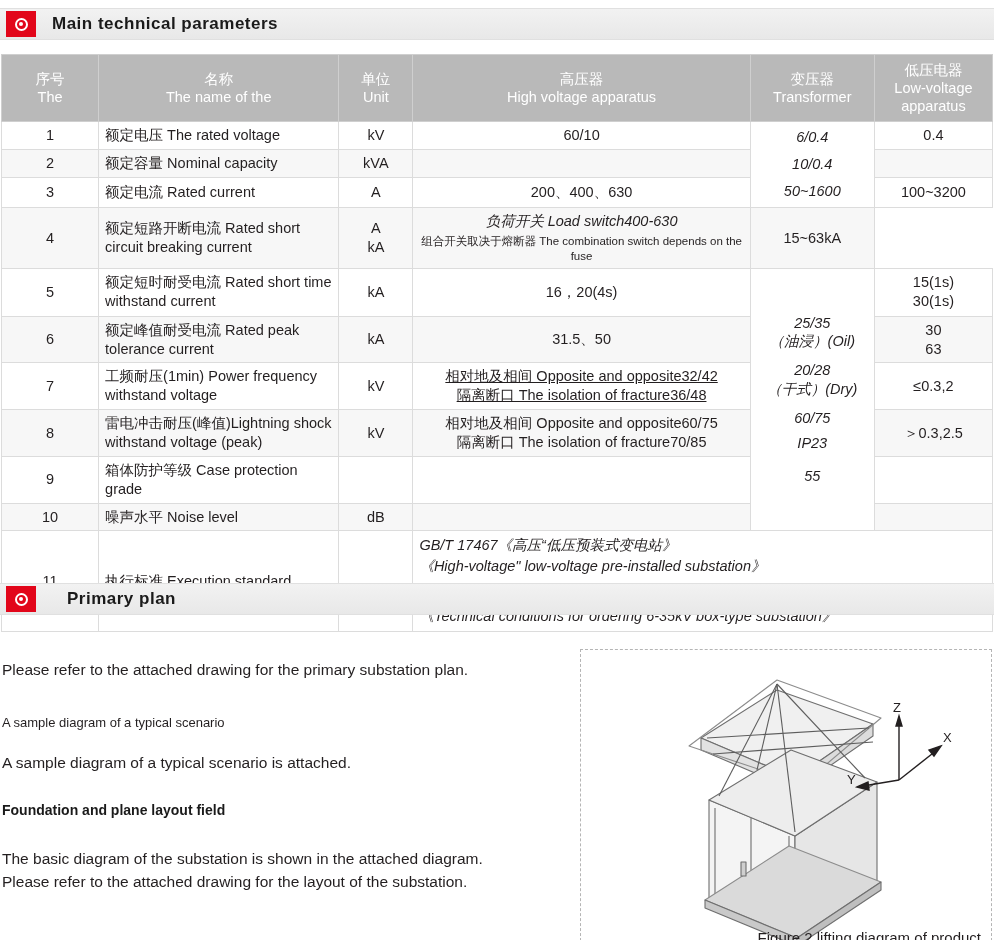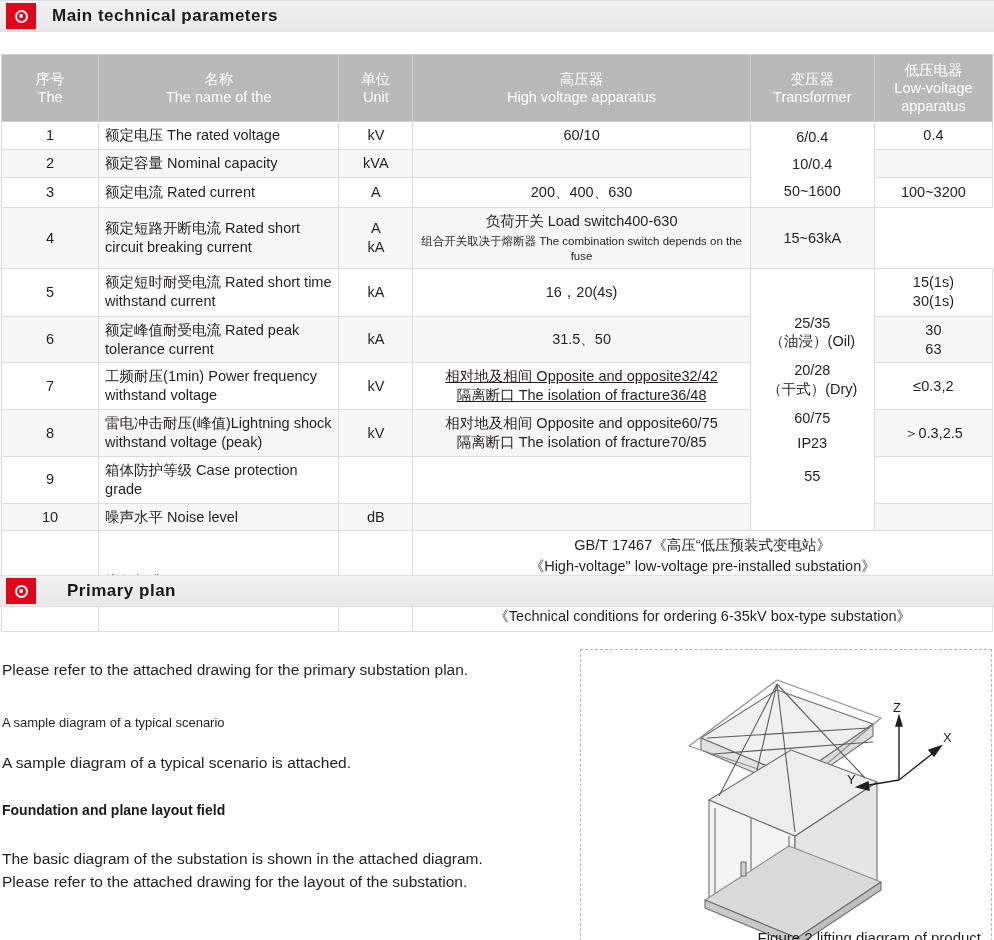--- a/index.html
+++ b/index.html
@@ -14,20 +14,21 @@
   .page { position: relative; width: 994px; height: 940px; }
 
   
   .sec-head {
     display: flex; align-items: center;
     height: 32px;
     background: linear-gradient(to bottom, #f2f2f2, #e8e8e8);
     border-top: 1px solid #e0e0e0;
     border-bottom: 1px solid #e0e0e0;
     padding-left: 6px;
+    margin-top: 8px;
   }
   .sec-badge {
     width: 30px; height: 26px;
     background: #e2061a;
     display: flex; align-items: center; justify-content: center;
     margin-right: 16px;
     flex: none;
   }
   .sec-badge .ring {
     width: 13px; height: 13px;
@@ -82,22 +83,22 @@
     padding: 4px 6px;
     vertical-align: middle;
     background: #ffffff;
     color: #231f20;
   }
   table.spec tr.alt td { background: #f7f7f7; }
   td.idx { text-align: center; }
   td.unit { text-align: center; }
   td.ctr { text-align: center; }
   td.nm { text-align: left; padding-left: 14px; }
-  .nowrap-line { display: block; }
-  .std-line { display:block; text-align:center; line-height:1.45; }
+  .nowrap-line { display: block; font-style: italic; }
+  .std-line { display:block; text-align:left; line-height:1.45;font-style:italic; }
   .std-gap { height: 8px; }
 
   
   .plan { position: relative; padding: 0; }
   .plan-text {
     position: absolute;
     left: 0; top: 0;
     width: 575px;
   }
   .p-line {

